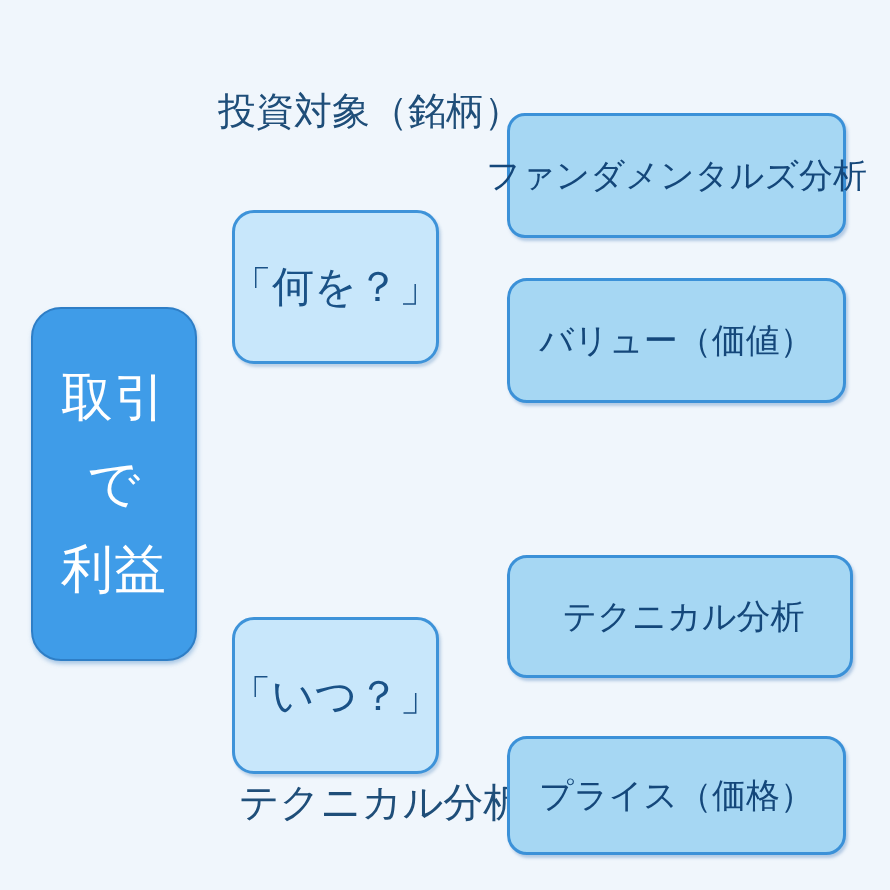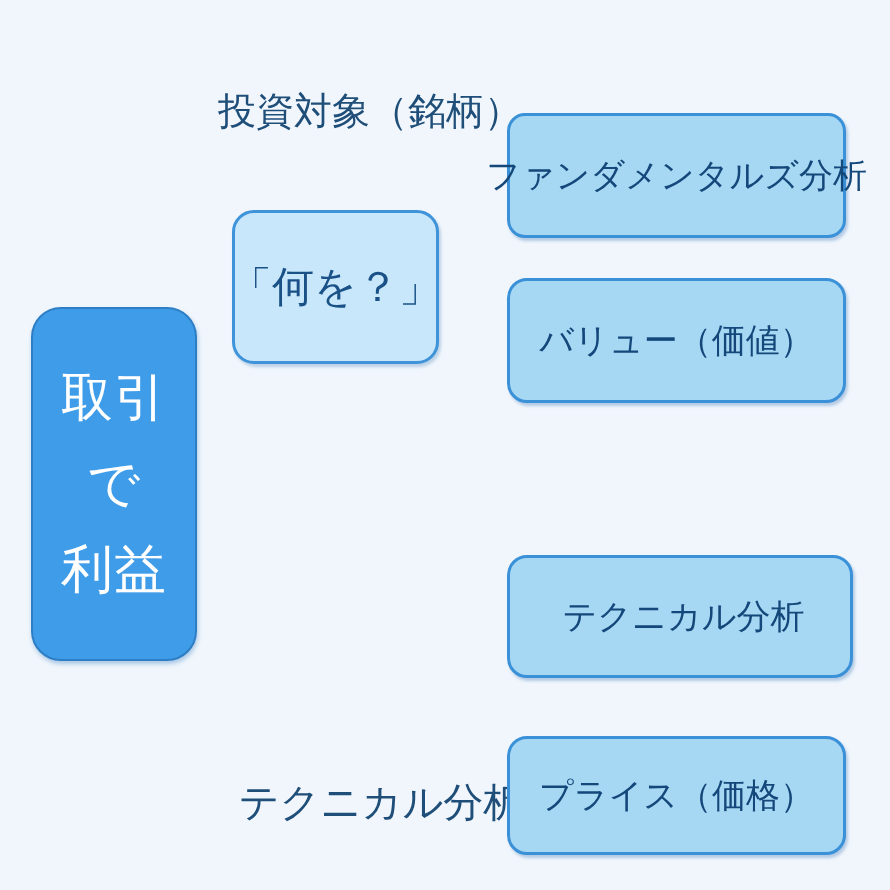--- a/index.html
+++ b/index.html
@@ -95,20 +95,23 @@
     <span>で</span>
     <span>利益</span>
   </div>
 
   <div class="caption caption-top">投資対象（銘柄）</div>
 
   <div class="q-box what">
     <span>「何を？」</span>
   </div>
 
+  <div class="q-box when">
+    <span>「いつ？」</span>
+  </div>
 
   <div class="caption caption-bottom">テクニカル分析</div>
 
   <div class="a-box b0">
     <span>ファンダメンタルズ分析</span>
   </div>
 
   <div class="a-box b1">
     <span>バリュー（価値）</span>
   </div>

